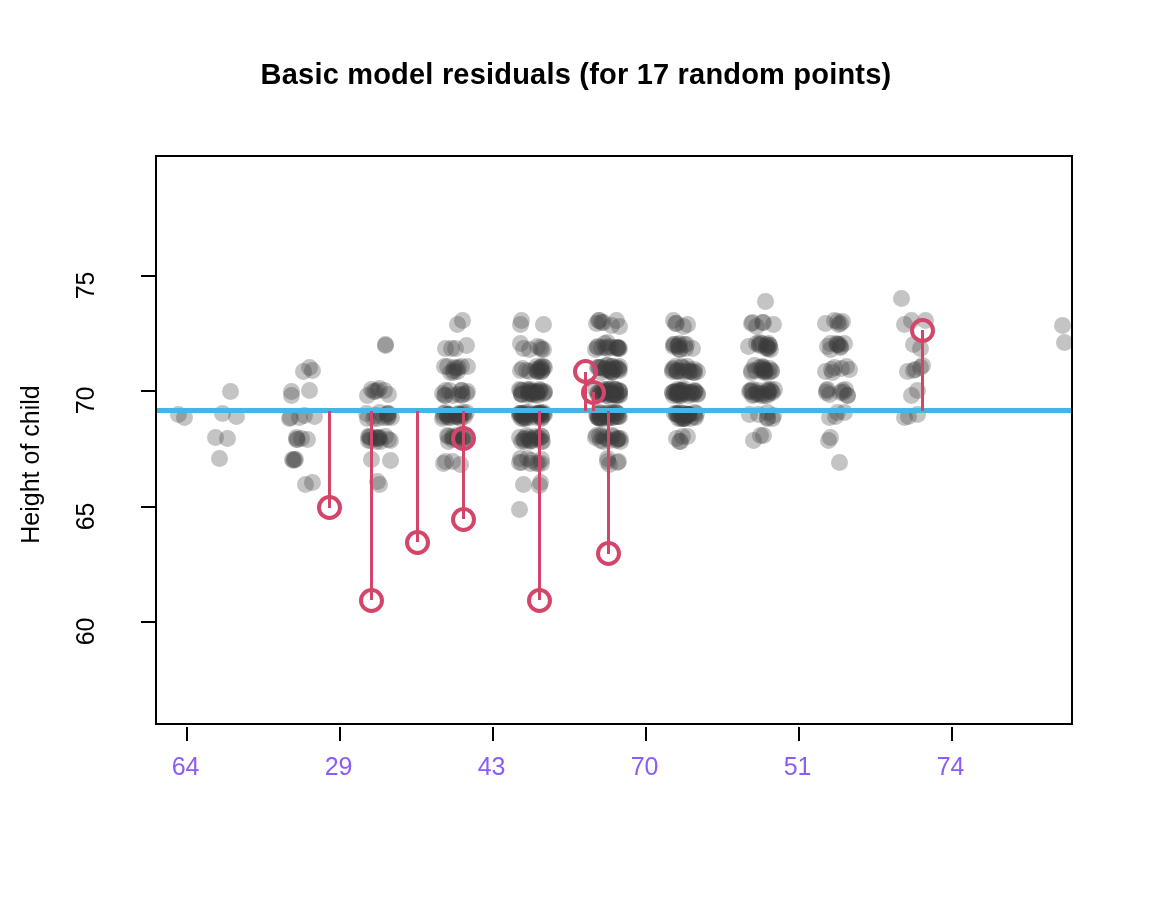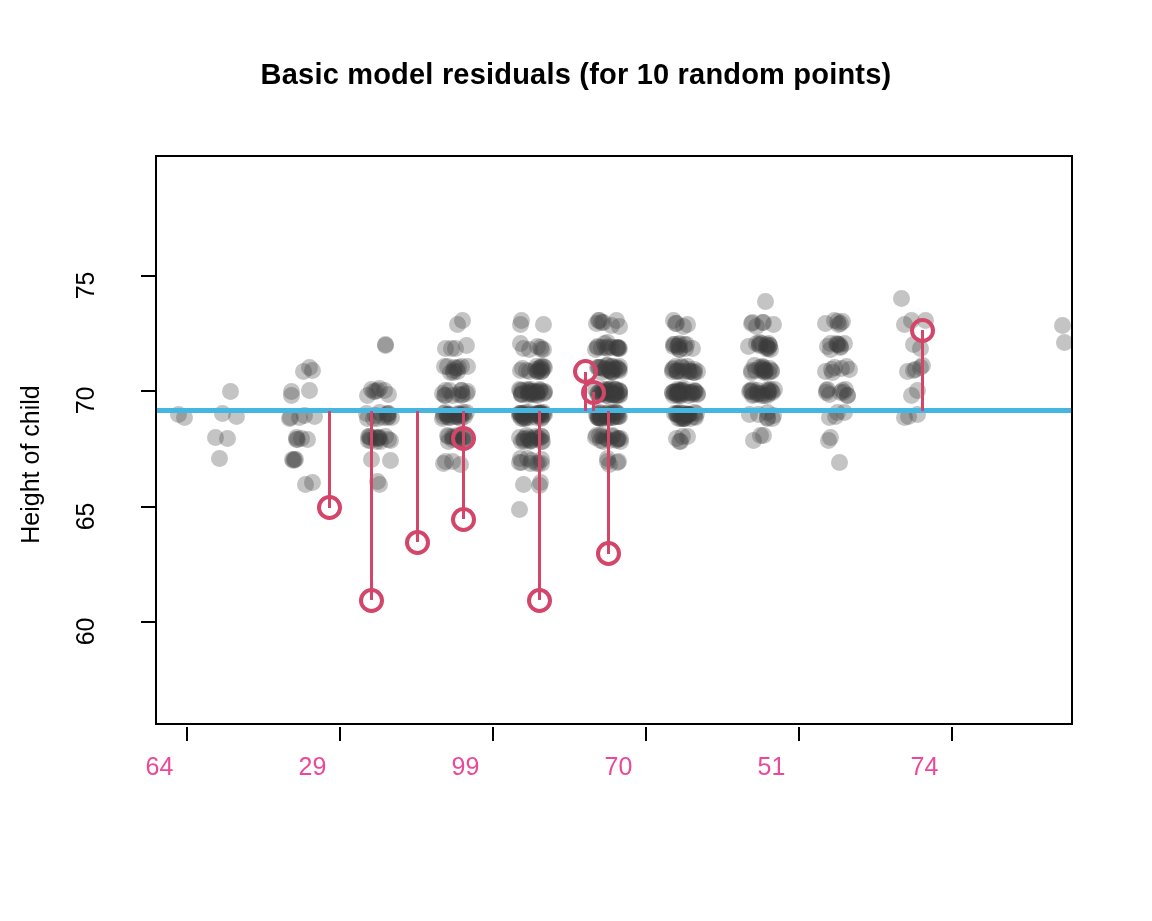--- a/index.html
+++ b/index.html
@@ -30,21 +30,21 @@
   .panel{
     position:absolute;left:155px;top:155px;width:918px;height:570px;
     border:2px solid #000;box-sizing:border-box;background:#fff;
     overflow:hidden;
   }
 
   .tick-x{position:absolute;width:2px;height:14px;background:#000;top:727px;}
   .tick-y{position:absolute;height:2px;width:14px;background:#000;left:141px;}
   .ticklab-x{
     position:absolute;top:752px;width:80px;margin-left:-40px;
-    font-size:25px;color:#ec4899;
+    text-align:center;font-size:25px;color:#8b5cf6;
   }
   .ticklab-y{
     position:absolute;left:-5px;width:90px;margin-top:-18px;
     text-align:right;font-size:25px;color:#000;
     transform:rotate(-90deg);transform-origin:right center;
   }
 
   .dot{
     position:absolute;border-radius:50%;
     width:17px;height:17px;margin-left:-8.5px;margin-top:-8.5px;
@@ -67,21 +67,21 @@
     position:absolute;border-radius:50%;
     width:25px;height:25px;margin-left:-12.5px;margin-top:-12.5px;
     border:4px solid #d4456a;box-sizing:border-box;background:transparent;
   }
 </style>
 </head>
 <body>
 
 <div id="stage">
 
-  <div class="plot-title">Basic model residuals (for 10 random points)</div>
+  <div class="plot-title">Basic model residuals (for 17 random points)</div>
 
   <div class="panel" id="panel">
       <div class="dot" style="left: 21.1843px; top: 257.085px; background: rgba(60, 60, 60, 0.3);"></div>
       <div class="dot" style="left: 27.3275px; top: 260.102px; background: rgba(60, 60, 60, 0.3);"></div>
       <div class="dot" style="left: 73.8043px; top: 234.654px; background: rgba(60, 60, 60, 0.3);"></div>
       <div class="dot" style="left: 65.138px; top: 256.199px; background: rgba(60, 60, 60, 0.3);"></div>
       <div class="dot" style="left: 79.8564px; top: 259.419px; background: rgba(60, 60, 60, 0.3);"></div>
       <div class="dot" style="left: 58.8407px; top: 280.261px; background: rgba(60, 60, 60, 0.3);"></div>
       <div class="dot" style="left: 70.1978px; top: 281.006px; background: rgba(60, 60, 60, 0.3);"></div>
       <div class="dot" style="left: 62.8262px; top: 301.446px; background: rgba(60, 60, 60, 0.3);"></div>
@@ -731,21 +731,21 @@
       <div class="hdot" style="left: 451.35px; top: 396.923px; border-color: rgb(212, 69, 106);"></div>
       <div class="hdot" style="left: 765px; top: 173.077px; border-color: rgb(212, 69, 106);"></div>
     </div>
 
   <div id="axes">
       <div class="tick-x" style="left: 185.6px;"></div>
       <div class="ticklab-x" style="left: 185.6px;">64</div>
       <div class="tick-x" style="left: 338.6px;"></div>
       <div class="ticklab-x" style="left: 338.6px;">29</div>
       <div class="tick-x" style="left: 491.6px;"></div>
-      <div class="ticklab-x" style="left: 491.6px;">99</div>
+      <div class="ticklab-x" style="left: 491.6px;">43</div>
       <div class="tick-x" style="left: 644.6px;"></div>
       <div class="ticklab-x" style="left: 644.6px;">70</div>
       <div class="tick-x" style="left: 797.6px;"></div>
       <div class="ticklab-x" style="left: 797.6px;">51</div>
       <div class="tick-x" style="left: 950.6px;"></div>
       <div class="ticklab-x" style="left: 950.6px;">74</div>
       <div class="tick-y" style="top: 621.154px;"></div>
       <div class="ticklab-y" style="top: 621.154px;">60</div>
       <div class="tick-y" style="top: 505.769px;"></div>
       <div class="ticklab-y" style="top: 505.769px;">65</div>

